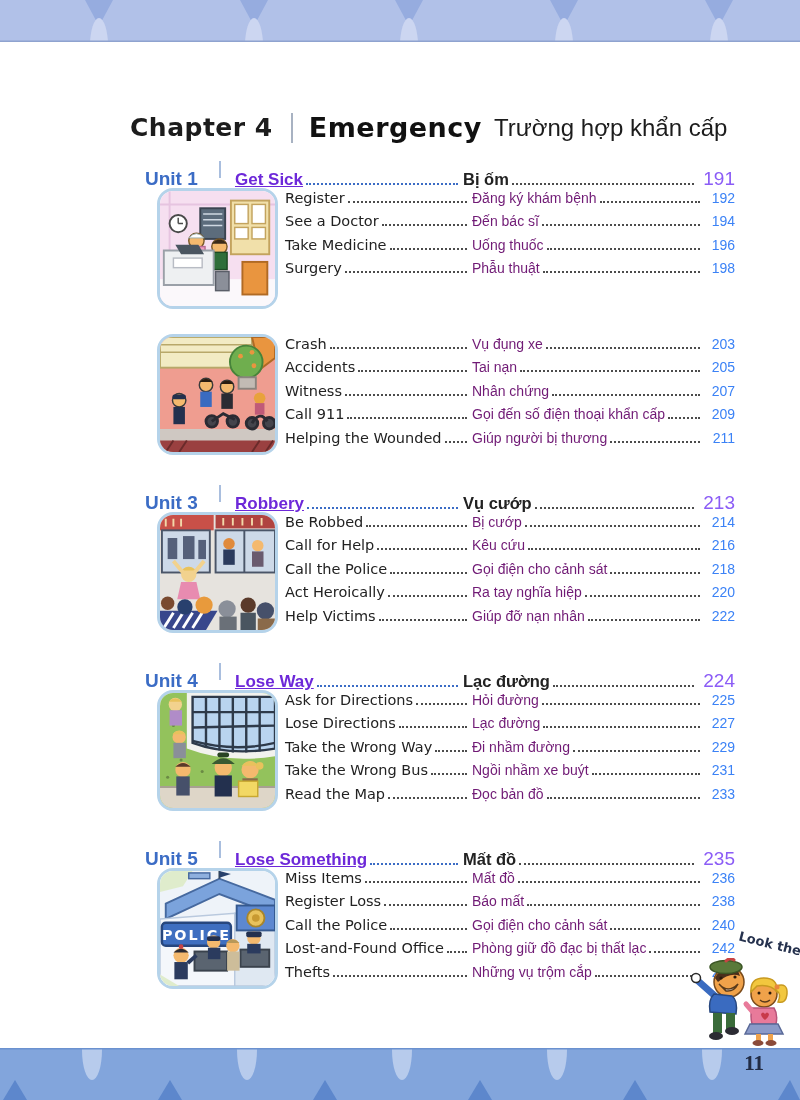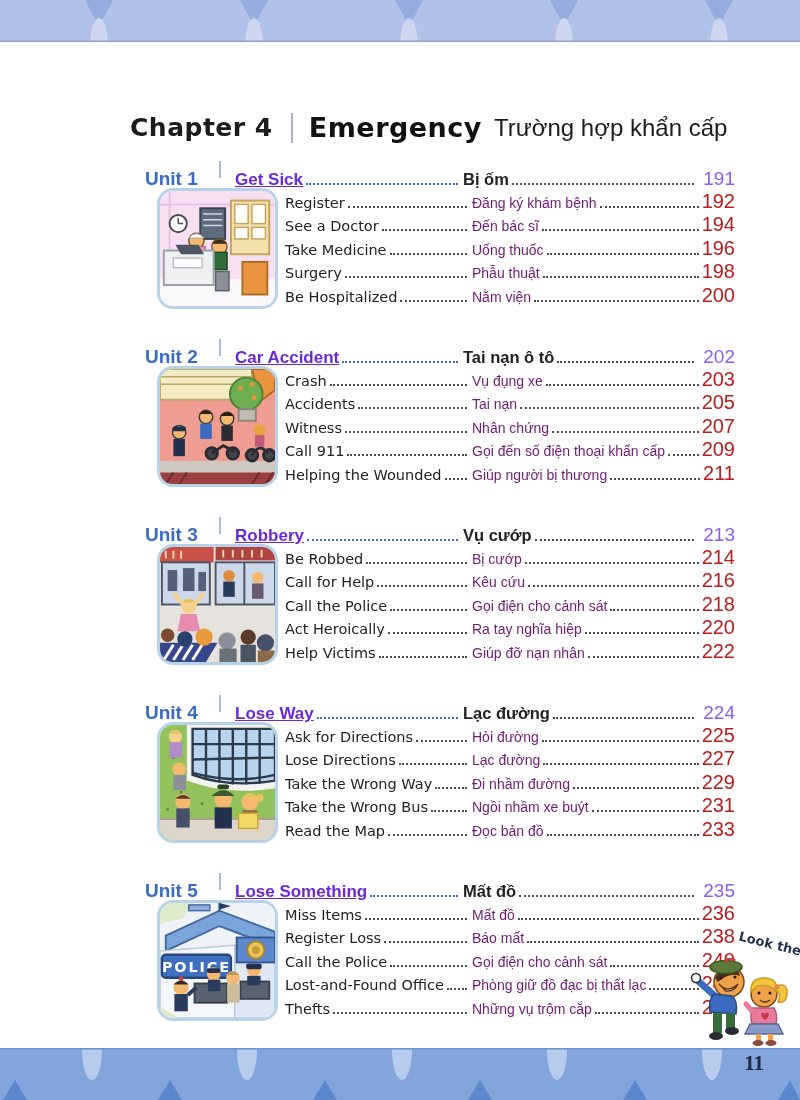--- a/index.html
+++ b/index.html
@@ -34,21 +34,21 @@
   .thumb{
     width:115px;height:115px;flex:none;border:3px solid #b5d3ea;border-radius:16px;
     overflow:hidden;margin:0 7px 0 12px;background:#fff;
   }
   .thumb svg{display:block;}
   .rows{flex:1;padding-top:2px;}
   .irow{display:flex;align-items:baseline;height:23.4px;}
   .ien{display:flex;align-items:baseline;width:185px;flex:none;}
   .it{font-family:"DejaVu Sans",sans-serif;font-size:14.5px;color:#222;white-space:nowrap;}
   .ivi{font-size:14px;color:#701a75;white-space:nowrap;padding-left:2px;}
-  .ipg{font-size:20px;color:#b91c1c;min-width:32px;text-align:right;flex:none;}
+  .ipg{font-size:14px;color:#3b82f6;min-width:32px;text-align:right;flex:none;}
   .dots{flex:1 1 10px;min-width:8px;border-bottom:2px dotted #4c4c4c;margin:0 3px 3px 3px;}
   .dots.bl{border-color:#3b6cc5;}
   
   .corner-note{
     position:absolute;left:738px;top:938px;font-size:13px;font-weight:bold;color:#26324e;
     transform:rotate(14deg);white-space:nowrap;font-family:"DejaVu Sans",sans-serif;
   }
   .mascots{position:absolute;left:688px;top:958px;}
 </style>
 </head>
@@ -164,45 +164,25 @@
           </div>
         <div class="irow">
             <span class="ien">
               <span class="it">Surgery</span>
               <span class="dots"></span>
             </span>
             <span class="ivi">Phẫu thuật</span>
             <span class="dots"></span>
             <span class="ipg">198</span>
           </div>
-        <div class="irow">
-            <span class="ien">
-              <span class="it">Be Hospitalized</span>
-              <span class="dots"></span>
-            </span>
-            <span class="ivi">Nằm viện</span>
-            <span class="dots"></span>
-            <span class="ipg">200</span>
-          </div>
       </div>
     </div>
   </div>
 
   <div class="unit">
-    <div class="uhead">
-      <span class="ulabel">Unit 2</span>
-      <span class="usep"></span>
-      <span class="uen">
-          <span class="ut">Car Accident</span>
-          <span class="dots bl"></span>
-        </span>
-      <span class="uvi">Tai nạn ô tô</span>
-      <span class="dots"></span>
-      <span class="upg">202</span>
-    </div>
     <div class="ubody">
       <div class="thumb">
         <svg width="115" height="115" viewBox="0 0 120 120">
           <rect width="120" height="120" fill="#ef9d90"></rect>
           <rect x="0" y="0" width="96" height="32" fill="#f2ebc4" stroke="#b8a86a" stroke-width="2"></rect>
           <g stroke="#b8a86a" stroke-width="1.5">
               <line x1="0" y1="8" x2="96" y2="8"></line>
               <line x1="0" y1="16" x2="96" y2="16"></line>
             </g>
           <polygon points="96,0 120,0 120,22 104,34" fill="#e9953f" stroke="#b06a24" stroke-width="2"></polygon>

